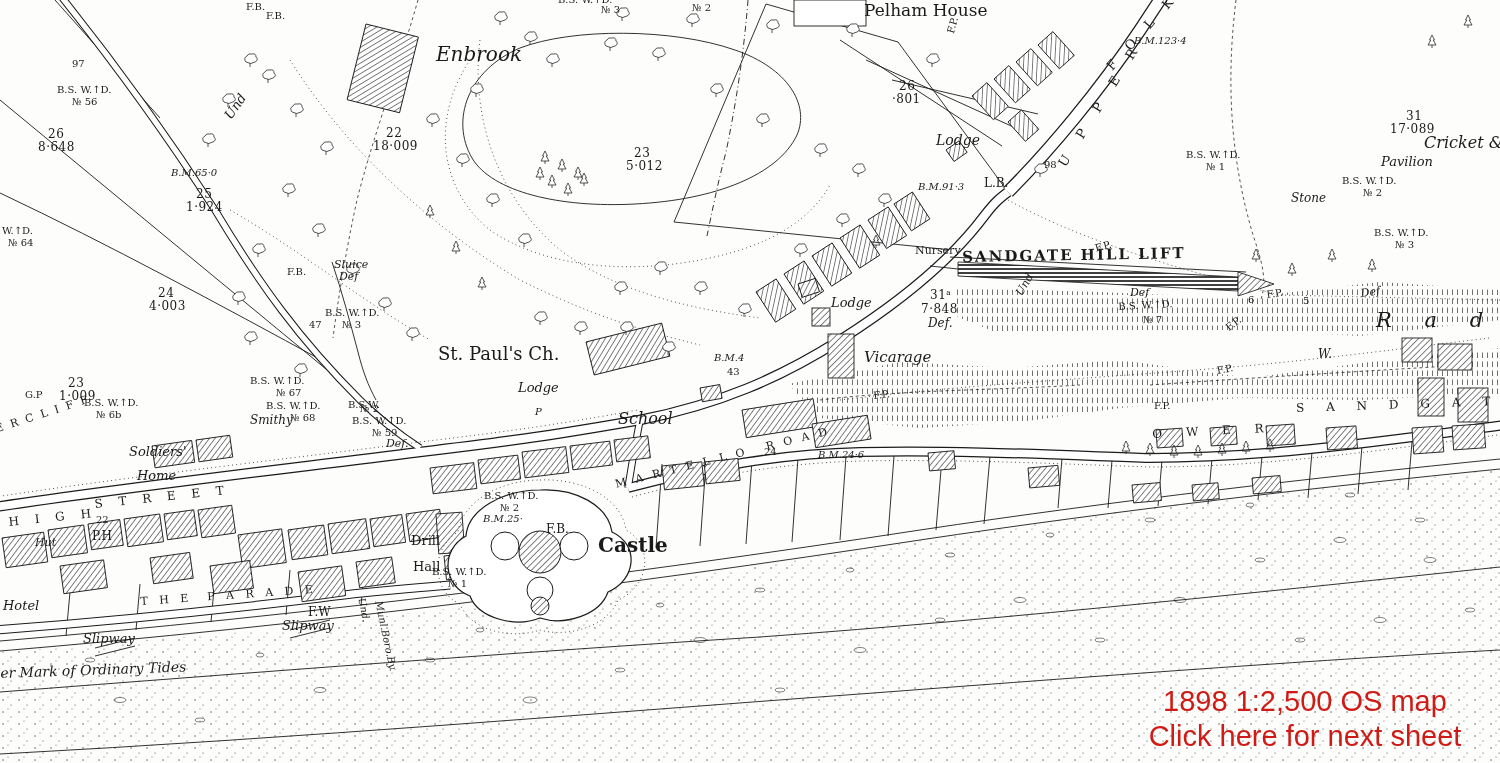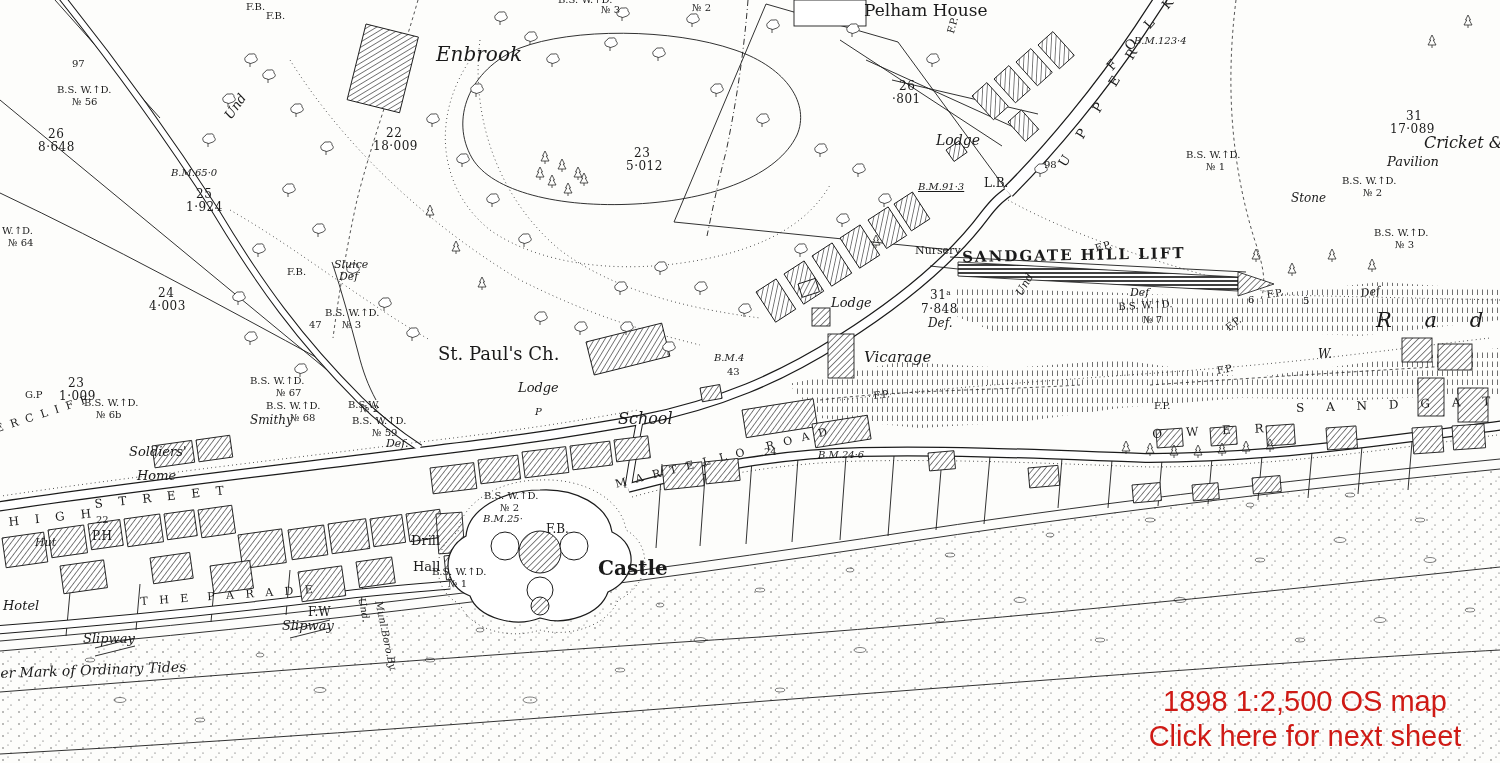--- a/index.html
+++ b/index.html
@@ -367,31 +367,31 @@
       <div class="lbl num" style="left: 373px; top: 140px;">18·009</div>
       <div class="lbl num" style="left: 634px; top: 147px;">23</div>
       <div class="lbl num" style="left: 626px; top: 160px;">5·012</div>
       <div class="lbl sm" style="left: 558px; top: -5px;">B.S. W.↑D.</div>
       <div class="lbl sm" style="left: 601px; top: 5px;">№ 3</div>
       <div class="lbl sm" style="left: 692px; top: 3px;">№ 2</div>
       <div class="lbl sfl" style="left: 864px; top: 2px;">Pelham House</div>
       <div class="lbl num" style="left: 899px; top: 80px;">26</div>
       <div class="lbl num" style="left: 892px; top: 93px;">·801</div>
       <div class="lbl it" style="left: 936px; top: 133px; font-size: 14px;">Lodge</div>
-      <div class="lbl bm" style="left: 918px; top: 182px; text-decoration: underline;">B.M.91·3</div>
+      <div class="lbl bm" style="left: 918px; top: 182px;">B.M.91·3</div>
       <div class="lbl sf" style="left: 984px; top: 177px; font-size: 12px;">L.B.</div>
       <div class="lbl sm" style="left: 1044px; top: 160px;">98</div>
       <div class="lbl sm" style="left: 946px; top: 32px; transform: rotate(-75deg);">F.P.</div>
       <div class="lbl caps" style="left: 1056px; top: 162px; font-size: 13px; letter-spacing: 9px; transform: rotate(-58deg);">U P P E R</div>
       <div class="lbl caps" style="left: 1104px; top: 64px; font-size: 13px; letter-spacing: 7px; transform: rotate(-48deg);">F O L K E</div>
       <div class="lbl bm" style="left: 1134px; top: 36px;">B.M.123·4</div>
       <div class="lbl num" style="left: 1406px; top: 110px;">31</div>
       <div class="lbl num" style="left: 1390px; top: 123px;">17·089</div>
       <div class="lbl itl" style="left: 1424px; top: 135px;">Cricket &amp; </div>
-      <div class="lbl it" style="left: 1381px; top: 155px; margin-left: 6px;">Pavilion</div>
+      <div class="lbl it" style="left: 1381px; top: 155px;">Pavilion</div>
       <div class="lbl sm" style="left: 1342px; top: 176px;">B.S. W.↑D.</div>
       <div class="lbl sm" style="left: 1363px; top: 188px;">№ 2</div>
       <div class="lbl it" style="left: 1291px; top: 192px; font-size: 12px;">Stone</div>
       <div class="lbl sm" style="left: 1374px; top: 228px;">B.S. W.↑D.</div>
       <div class="lbl sm" style="left: 1395px; top: 240px;">№ 3</div>
       <div class="lbl sm" style="left: 1186px; top: 150px;">B.S. W.↑D.</div>
       <div class="lbl sm" style="left: 1206px; top: 162px;">№ 1</div>
       <div class="lbl sf" style="left: 915px; top: 245px; font-size: 11px;">Nursery</div>
       <div class="lbl lift" style="left: 962px; top: 250px; letter-spacing: 2px; transform: rotate(-1deg);">SANDGATE HILL LIFT</div>
       <div class="lbl it" style="left: 1130px; top: 287px; font-size: 11px;">Def</div>
@@ -457,21 +457,21 @@
       <div class="lbl it" style="left: 83px; top: 632px;">Slipway</div>
       <div class="lbl it" style="left: 0px; top: 666px; font-size: 14px; transform: rotate(-2deg);">er Mark of Ordinary Tides</div>
       <div class="lbl it" style="left: 366px; top: 597px; font-size: 10px; transform: rotate(78deg);">Und.</div>
       <div class="lbl it" style="left: 383px; top: 600px; font-size: 10px; transform: rotate(78deg);">Munl.Boro.By.</div>
       <div class="lbl sf" style="left: 411px; top: 534px;">Drill</div>
       <div class="lbl sf" style="left: 413px; top: 548px; margin-top: 12px;">Hall</div>
       <div class="lbl sm" style="left: 484px; top: 491px;">B.S. W.↑D.</div>
       <div class="lbl sm" style="left: 500px; top: 503px;">№ 2</div>
       <div class="lbl bm" style="left: 483px; top: 514px;">B.M.25·</div>
       <div class="lbl sf" style="left: 546px; top: 523px; font-size: 12px;">F.B.</div>
-      <div class="lbl castle" style="left: 598px; top: 558px;">Castle</div>
+      <div class="lbl castle" style="left: 598px; top: 535px;">Castle</div>
       <div class="lbl sm" style="left: 432px; top: 567px;">B.S. W.↑D.</div>
       <div class="lbl sm" style="left: 448px; top: 579px;">№ 1</div>
     </div>
 
 <div class="caption" style="color: rgb(207, 26, 21);">
   <div>1898 1:2,500 OS map</div>
   <a href="#">Click here for next sheet</a>
 </div>
 
 </div>

